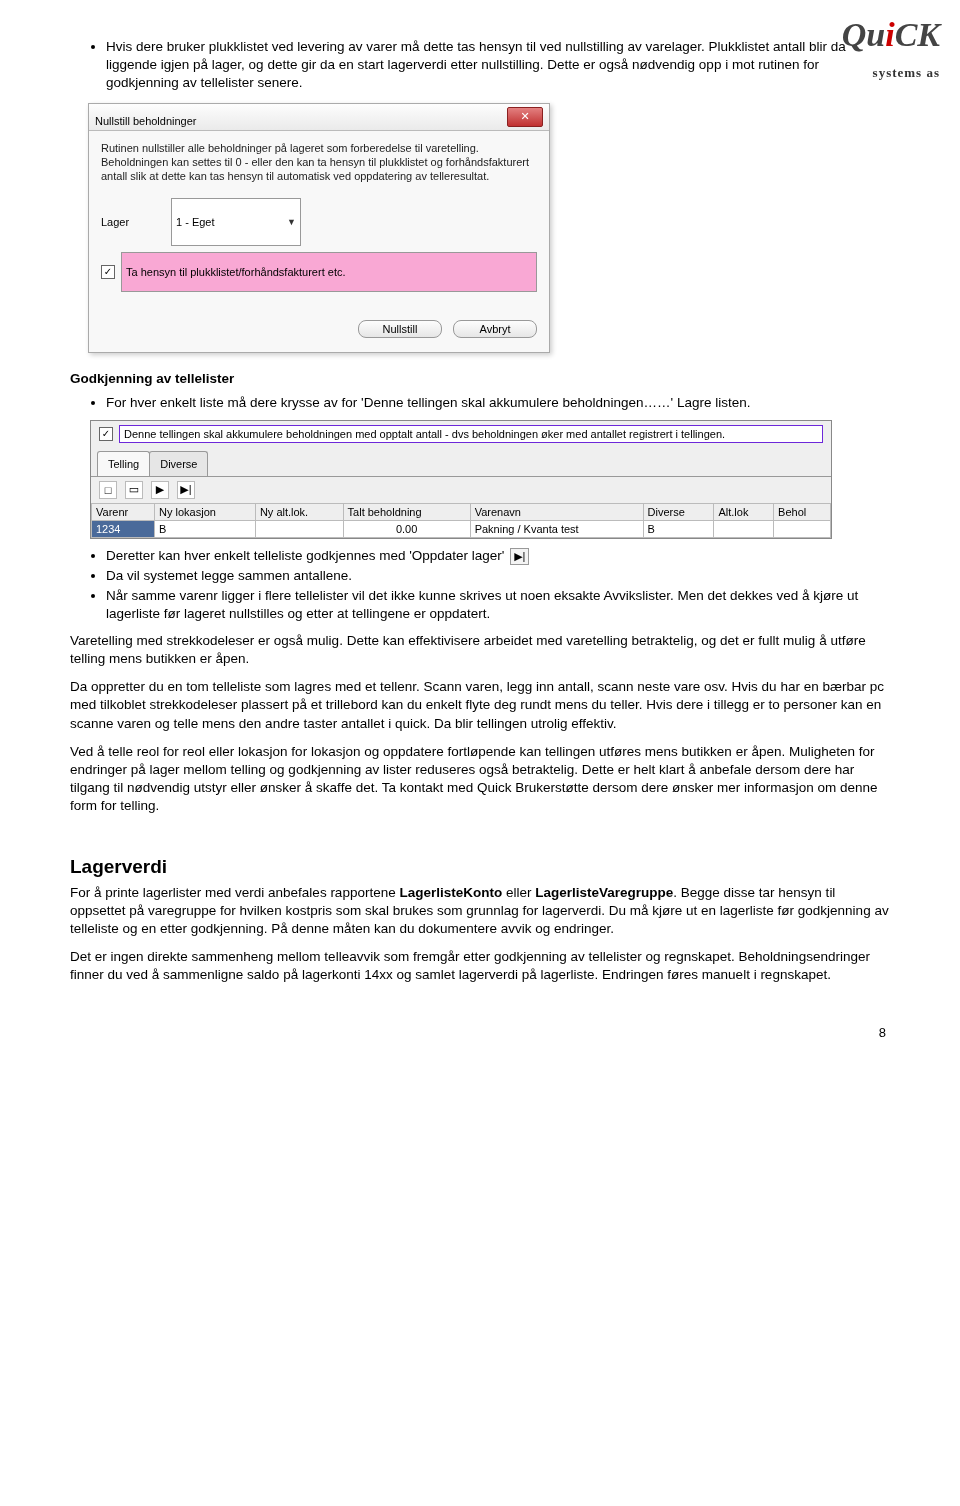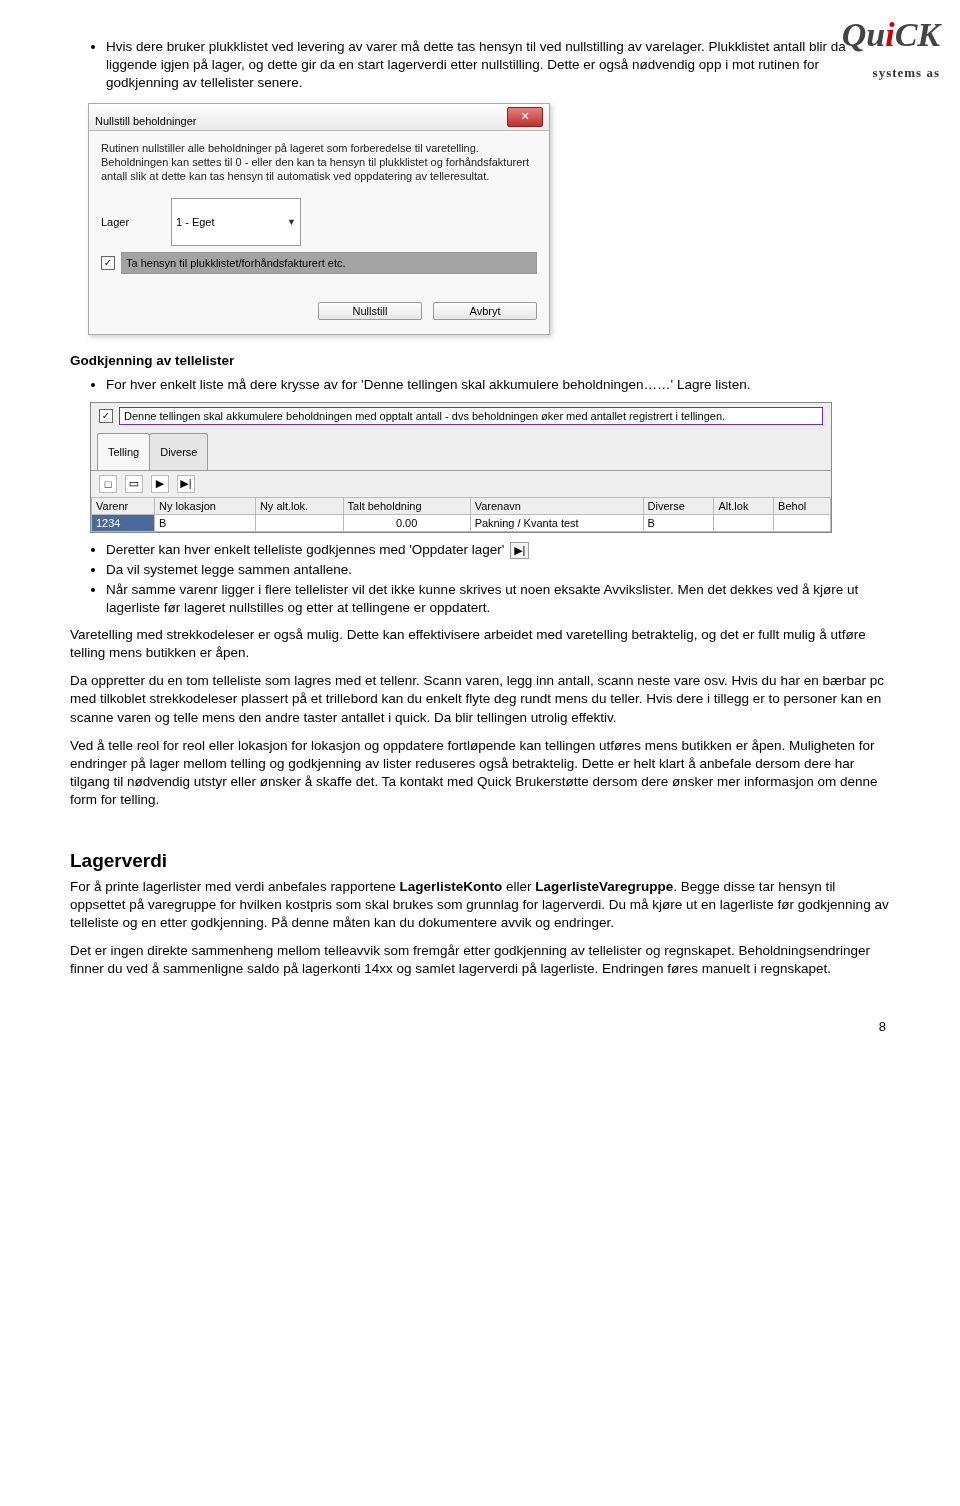--- a/index.html
+++ b/index.html
@@ -64,38 +64,38 @@
   .dlg-info { font-size: 11px; color: #222; line-height: 1.3; margin-bottom: 14px; }
   .dlg-row { display: flex; align-items: center; margin: 6px 0; font-size: 11px; }
   .dlg-row label { width: 70px; }
   .dropdown {
     border: 1px solid #999; background: #fff; height: 18px;
     width: 120px; display: flex; align-items: center;
     justify-content: space-between; padding: 14px 4px; font-size: 11px;
   }
   .chev { font-size: 9px; color: #333; }
   .chk { width: 12px; height: 12px; border: 1px solid #666; background: #fff; display:inline-flex; align-items:center; justify-content:center; font-size:10px; margin-right:6px; }
-  .chk-label-box { border: 1px solid #999; background: #a3a3a3; padding: 4px 4px; font-size: 11px; flex:1; }
+  .chk-label-box { border: 1px solid #999; background: #f9a8d4; padding: 13px 4px; font-size: 11px; flex:1; }
   .dlg-buttons { text-align: right; margin-top: 28px; }
   .btn {
-    display: inline-block; min-width: 70px; padding: 2px 16px;
+    display: inline-block; min-width: 70px; padding: 2px 6px;
     background: linear-gradient(#fdfdfd, #e6e6e6);
-    border: 1px solid #999; border-radius: 2px;
+    border: 1px solid #999; border-radius: 8px;
     font-size: 11px; text-align: center; margin-left: 8px;
   }
   .panel2 {
     width: 740px; margin: 8px 0 8px 20px;
     border: 1px solid #888; background: #efefef;
     font-family: Tahoma, sans-serif; font-size: 11px;
   }
   .panel2-row1 { display:flex; align-items:flex-start; padding: 4px 8px; }
   .panel2-row1 .chk { margin-top:2px; }
   .panel2-txt { border:1px solid #6d28d9; background:#fff; padding:2px 4px; flex:1; font-size:11px; }
   .tabs { display:flex; border-bottom:1px solid #999; padding: 4px 6px 0 6px; gap:0; }
-  .tab { border:1px solid #999; border-bottom:none; padding:12px 10px; background:#f8f8f8; font-size:11px; border-top-left-radius:3px; border-top-right-radius:3px; margin-right:-1px;}
+  .tab { border:1px solid #999; border-bottom:none; padding:6px 10px; background:#f8f8f8; font-size:11px; border-top-left-radius:3px; border-top-right-radius:3px; margin-right:-1px;}
   .tab.inactive { background:#e6e6e6; }
   .toolbar2 { padding: 4px 8px; display:flex; gap:8px; }
   .tool-ic { width:16px; height:16px; border:1px solid #bbb; background:#fff; display:flex; align-items:center; justify-content:center; font-size:11px;}
   .grid { width:100%; border-collapse:collapse; font-size:11px; }
   .grid th, .grid td { border:1px solid #bbb; padding:2px 4px; text-align:left; background:#fff;}
   .grid th { background:#eee; font-weight:normal;}
   .grid td.sel { background:#4a6a9a; color:#fff; }
   .last-icon { display:inline-block; border:1px solid #999; background:#f4f4f4; padding:0 3px; font-size:11px; margin-left:2px; vertical-align:middle;}
   .pgnum { text-align:right; font-size:13px; margin-top:40px; padding-right:4px;}
 </style>

